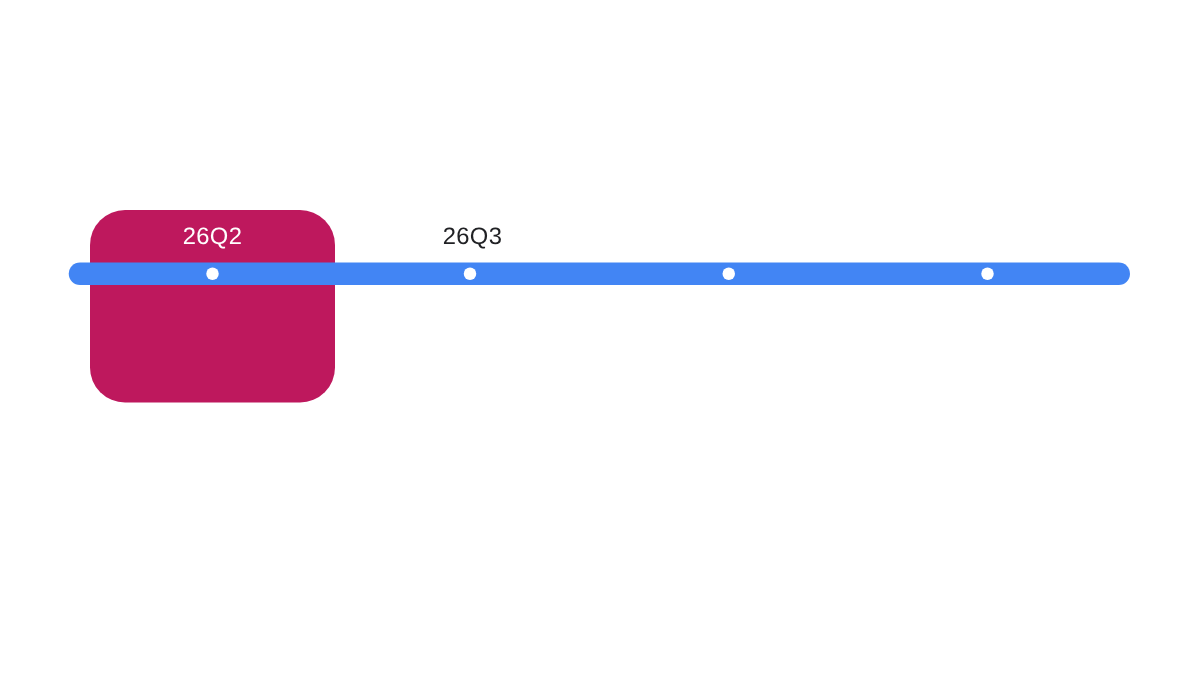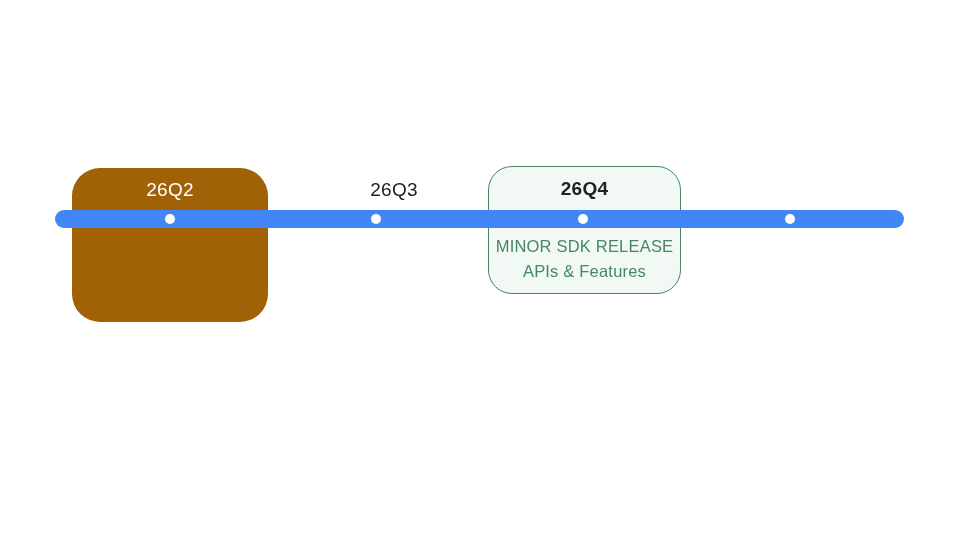--- a/index.html
+++ b/index.html
@@ -43,21 +43,21 @@
   .dot-2 { left: 578px; }
   .dot-3 { left: 785px; }
 
   
   .card-major {
     position: absolute;
     left: 72px;
     top: 168px;
     width: 196px;
     height: 154px;
-    background: #a16207;
+    background: #be185d;
     border-radius: 28px;
     z-index: 1;
   }
   .card-major .card-title {
     position: absolute;
     top: 11px;
     left: 0;
     right: 0;
     text-align: center;
     color: #ffffff;
@@ -118,39 +118,32 @@
     position: absolute;
     top: 179px;
     width: 196px;
     text-align: center;
     color: #202124;
     font-size: 19px;
     font-weight: 500;
     letter-spacing: 0.3px;
     z-index: 2;
   }
-  .q-label-26q3 { left: 296px; }
+  .q-label-26q3 { left: 280px; }
   .q-label-27q1 { left: 692px; }
 </style>
 </head>
 <body>
 
 <div class="canvas">
 
   <div class="card-major">
     <div class="card-title">26Q2</div>
   </div>
 
-  <div class="card-minor">
-    <div class="card-title">26Q4</div>
-    <div class="card-body">
-      <div>MINOR SDK RELEASE</div>
-      <div>APIs &amp; Features</div>
-    </div>
-  </div>
 
   <div class="q-label q-label-26q3">26Q3</div>
 
   <div class="timeline-bar"></div>
 
   <div class="dot dot-0"></div>
   <div class="dot dot-1"></div>
   <div class="dot dot-2"></div>
   <div class="dot dot-3"></div>
 

